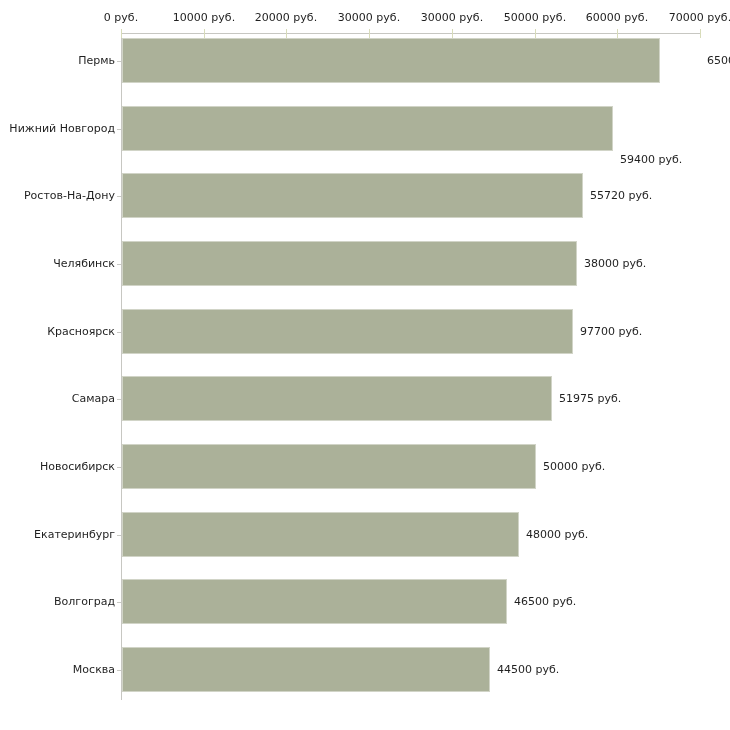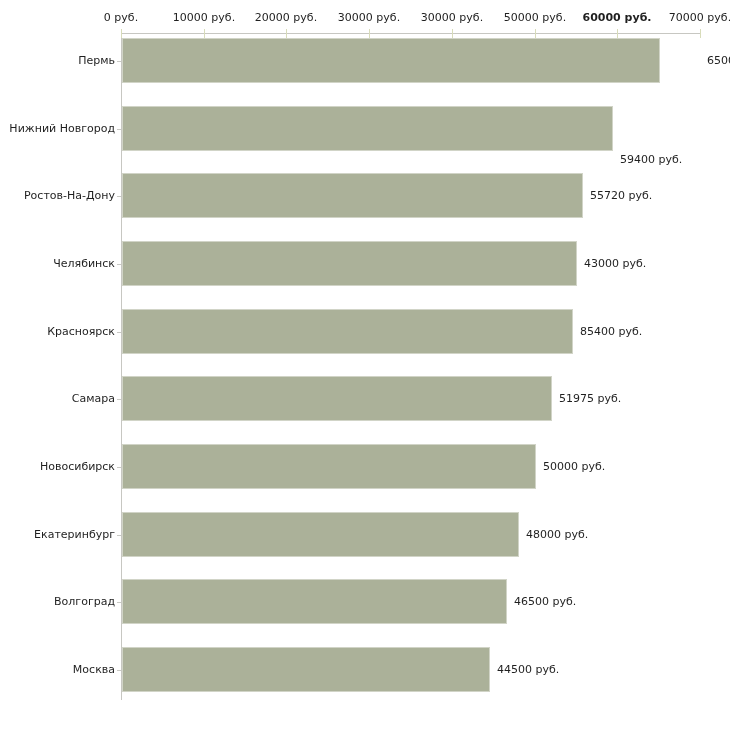--- a/index.html
+++ b/index.html
@@ -77,43 +77,43 @@
       <div class="x-tick-label" style="left: 204px; top: 11px;">10000 руб.</div>
       <div class="x-tick" style="left: 286px; top: 29px; height: 9px;"></div>
       <div class="x-tick-label" style="left: 286px; top: 11px;">20000 руб.</div>
       <div class="x-tick" style="left: 369px; top: 29px; height: 9px;"></div>
       <div class="x-tick-label" style="left: 369px; top: 11px;">30000 руб.</div>
       <div class="x-tick" style="left: 452px; top: 29px; height: 9px;"></div>
       <div class="x-tick-label" style="left: 452px; top: 11px;">30000 руб.</div>
       <div class="x-tick" style="left: 535px; top: 29px; height: 9px;"></div>
       <div class="x-tick-label" style="left: 535px; top: 11px;">50000 руб.</div>
       <div class="x-tick" style="left: 617px; top: 29px; height: 9px;"></div>
-      <div class="x-tick-label" style="left: 617px; top: 11px; font-weight: bold;">60000 руб.</div>
+      <div class="x-tick-label" style="left: 617px; top: 11px;">60000 руб.</div>
       <div class="x-tick" style="left: 700px; top: 29px; height: 9px;"></div>
       <div class="x-tick-label" style="left: 700px; top: 11px;">70000 руб.</div>
       <div class="bar" style="left: 122px; top: 38px; width: 538px; height: 45px;"></div>
       <div class="category-label" style="top: 54px;">Пермь</div>
       <div class="y-tick" style="left: 117px; top: 61px;"></div>
       <div class="value-label" style="left: 667px; top: 54px; margin-left: 40px;">65000 руб.</div>
       <div class="bar" style="left: 122px; top: 106px; width: 491px; height: 45px;"></div>
       <div class="category-label" style="top: 122px;">Нижний Новгород</div>
       <div class="y-tick" style="left: 117px; top: 129px;"></div>
       <div class="value-label" style="left: 620px; top: 122px; margin-top: 31px;">59400 руб.</div>
       <div class="bar" style="left: 122px; top: 173px; width: 461px; height: 45px;"></div>
       <div class="category-label" style="top: 189px;">Ростов-На-Дону</div>
       <div class="y-tick" style="left: 117px; top: 196px;"></div>
       <div class="value-label" style="left: 590px; top: 189px;">55720 руб.</div>
       <div class="bar" style="left: 122px; top: 241px; width: 455px; height: 45px;"></div>
       <div class="category-label" style="top: 257px;">Челябинск</div>
       <div class="y-tick" style="left: 117px; top: 264px;"></div>
-      <div class="value-label" style="left: 584px; top: 257px;">43000 руб.</div>
+      <div class="value-label" style="left: 584px; top: 257px;">38000 руб.</div>
       <div class="bar" style="left: 122px; top: 309px; width: 451px; height: 45px;"></div>
       <div class="category-label" style="top: 325px;">Красноярск</div>
       <div class="y-tick" style="left: 117px; top: 332px;"></div>
-      <div class="value-label" style="left: 580px; top: 325px;">85400 руб.</div>
+      <div class="value-label" style="left: 580px; top: 325px;">97700 руб.</div>
       <div class="bar" style="left: 122px; top: 376px; width: 430px; height: 45px;"></div>
       <div class="category-label" style="top: 392px;">Самара</div>
       <div class="y-tick" style="left: 117px; top: 399px;"></div>
       <div class="value-label" style="left: 559px; top: 392px;">51975 руб.</div>
       <div class="bar" style="left: 122px; top: 444px; width: 414px; height: 45px;"></div>
       <div class="category-label" style="top: 460px;">Новосибирск</div>
       <div class="y-tick" style="left: 117px; top: 467px;"></div>
       <div class="value-label" style="left: 543px; top: 460px;">50000 руб.</div>
       <div class="bar" style="left: 122px; top: 512px; width: 397px; height: 45px;"></div>
       <div class="category-label" style="top: 528px;">Екатеринбург</div>

